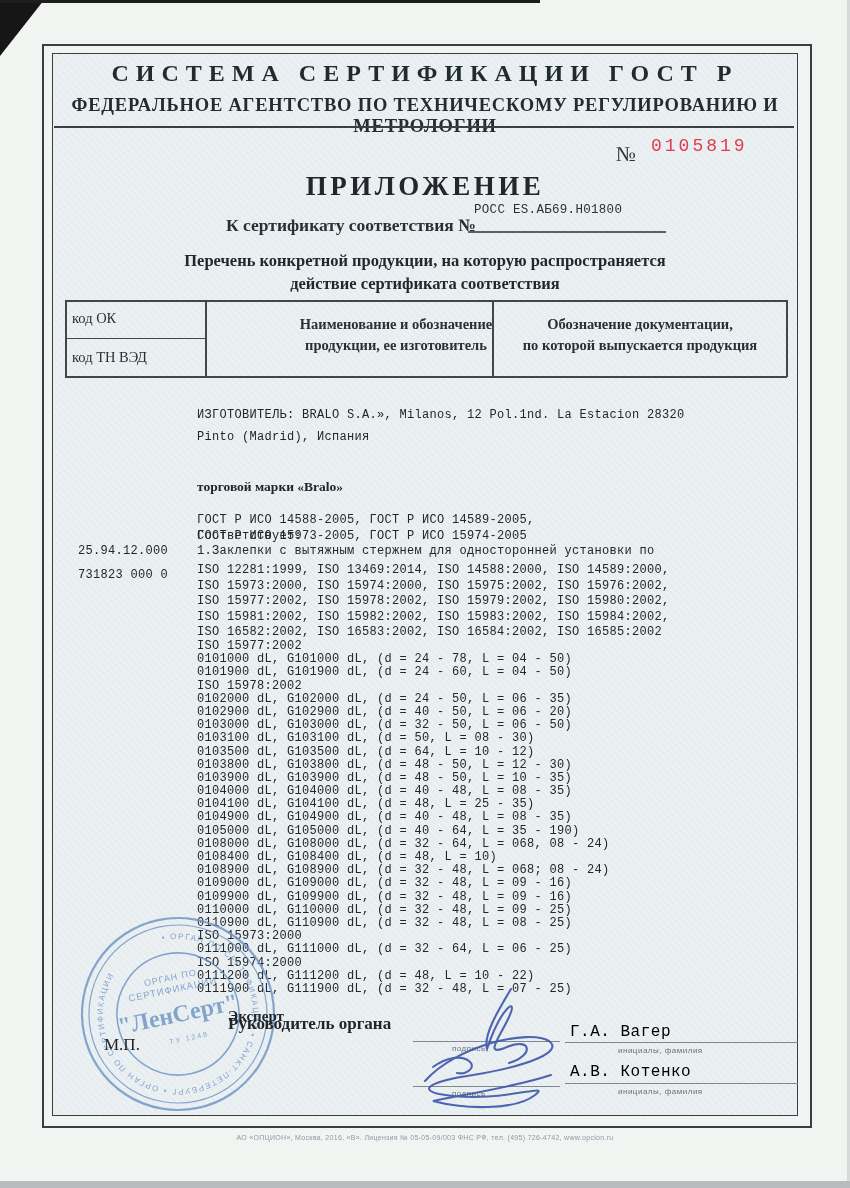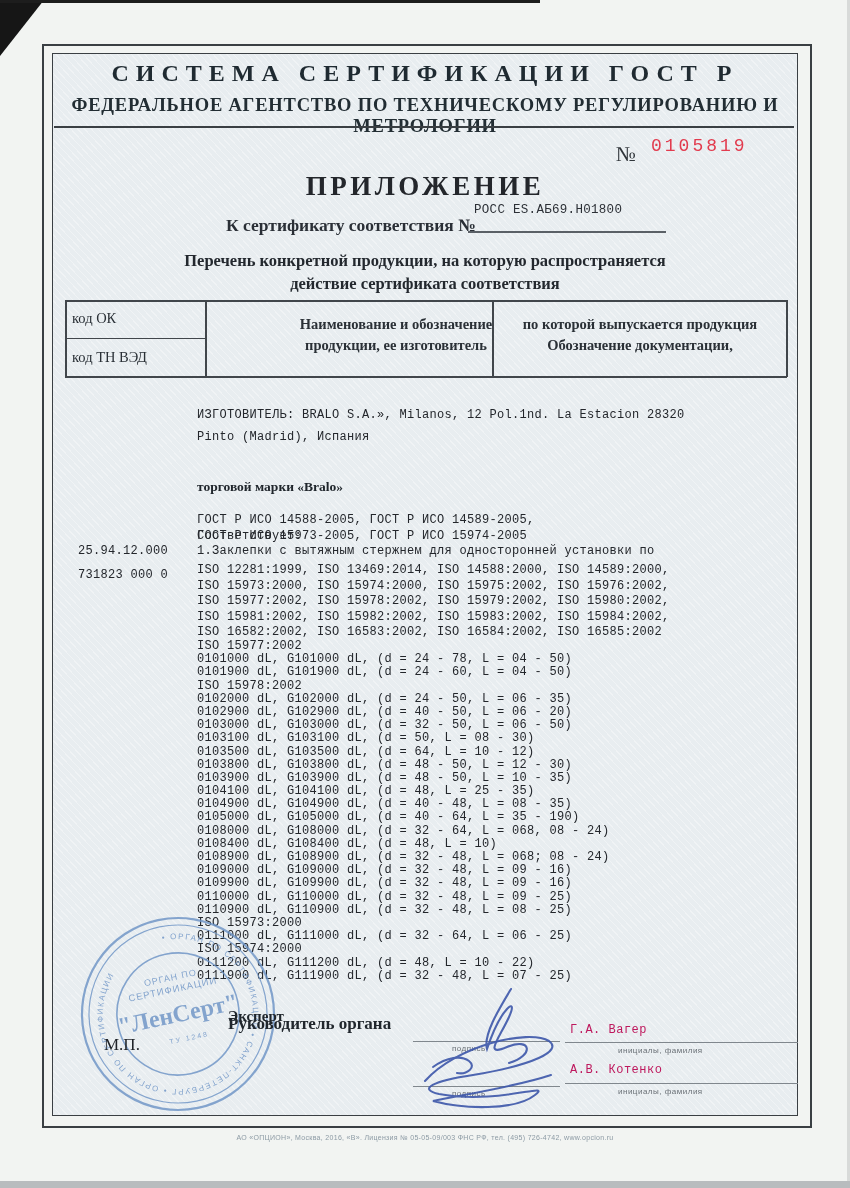--- a/index.html
+++ b/index.html
@@ -77,21 +77,21 @@
   .sig-line{position:absolute;height:1px;background:#80878d;}
   .sl1{left:413px;top:1041px;width:147px;}
   .sl2{left:413px;top:1086px;width:147px;}
   .nl1{left:565px;top:1042px;width:233px;}
   .nl2{left:565px;top:1083px;width:233px;}
   .caption{position:absolute;font-family:"Liberation Sans", sans-serif;font-size:8px;color:#6a7076;letter-spacing:.5px;}
   .cap-p1{left:452px;top:1044px;}
   .cap-p2{left:452px;top:1089px;}
   .cap-n1{left:618px;top:1046px;}
   .cap-n2{left:618px;top:1087px;}
-  .name{position:absolute;font-family:"Liberation Mono", monospace;font-size:12px;letter-spacing:.5px;color:#be185d;white-space:pre;}
+  .name{position:absolute;font-family:"Liberation Mono", monospace;font-size:16px;letter-spacing:.5px;color:#000000;white-space:pre;}
   .name1{left:570px;top:1023px;}
   .name2{left:570px;top:1063px;}
   .mp-label{position:absolute;left:104px;top:1035px;font-size:17px;color:#1e2227;}
 
   .stamp-svg{position:absolute;left:66px;top:912px;opacity:.82;}
   .ink-svg{position:absolute;left:403px;top:983px;}
 
   .footer{position:absolute;left:60px;top:1134px;width:730px;text-align:center;
     font-family:"Liberation Sans", sans-serif;font-size:7px;letter-spacing:.3px;color:#8c9aa4;}
 </style>
@@ -130,22 +130,22 @@
   <div class="tline t-v1"></div>
   <div class="tline t-v2"></div>
   <div class="tline t-split"></div>
   <div class="th-code1">код ОК</div>
   <div class="th-code2">код ТН ВЭД</div>
   <div class="th-col2">
     <div>Наименование и обозначение</div>
     <div>продукции, ее изготовитель</div>
   </div>
   <div class="th-col3">
+    <div>Обозначение документации,</div>
     <div>по которой выпускается продукция</div>
-    <div>Обозначение документации,</div>
   </div>
 
   <div class="mono man1">ИЗГОТОВИТЕЛЬ: BRALO S.A.», Milanos, 12 Pol.1nd. La Estacion 28320</div>
   <div class="mono man2">Pinto (Madrid), Испания</div>
   <div class="prod-bold prod2">торговой марки «Bralo»</div>
   <div class="mono conform">Соответствует:</div>
   <div class="mono gost1">ГОСТ Р ИСО 14588-2005, ГОСТ Р ИСО 14589-2005,</div>
   <div class="mono gost2">ГОСТ Р ИСО 15973-2005, ГОСТ Р ИСО 15974-2005</div>
   <div class="mono code-ok">25.94.12.000</div>
   <div class="mono item-head">1.Заклепки с вытяжным стержнем для односторонней установки по</div>
@@ -162,20 +162,21 @@
       <div class="mono-line">0101000 dL, G101000 dL, (d = 24 - 78, L = 04 - 50)</div>
       <div class="mono-line">0101900 dL, G101900 dL, (d = 24 - 60, L = 04 - 50)</div>
       <div class="mono-line">ISO 15978:2002</div>
       <div class="mono-line">0102000 dL, G102000 dL, (d = 24 - 50, L = 06 - 35)</div>
       <div class="mono-line">0102900 dL, G102900 dL, (d = 40 - 50, L = 06 - 20)</div>
       <div class="mono-line">0103000 dL, G103000 dL, (d = 32 - 50, L = 06 - 50)</div>
       <div class="mono-line">0103100 dL, G103100 dL, (d = 50, L = 08 - 30)</div>
       <div class="mono-line">0103500 dL, G103500 dL, (d = 64, L = 10 - 12)</div>
       <div class="mono-line">0103800 dL, G103800 dL, (d = 48 - 50, L = 12 - 30)</div>
       <div class="mono-line">0103900 dL, G103900 dL, (d = 48 - 50, L = 10 - 35)</div>
+      <div class="mono-line">0104000 dL, G104000 dL, (d = 40 - 48, L = 08 - 35)</div>
       <div class="mono-line">0104100 dL, G104100 dL, (d = 48, L = 25 - 35)</div>
       <div class="mono-line">0104900 dL, G104900 dL, (d = 40 - 48, L = 08 - 35)</div>
       <div class="mono-line">0105000 dL, G105000 dL, (d = 40 - 64, L = 35 - 190)</div>
       <div class="mono-line">0108000 dL, G108000 dL, (d = 32 - 64, L = 068, 08 - 24)</div>
       <div class="mono-line">0108400 dL, G108400 dL, (d = 48, L = 10)</div>
       <div class="mono-line">0108900 dL, G108900 dL, (d = 32 - 48, L = 068; 08 - 24)</div>
       <div class="mono-line">0109000 dL, G109000 dL, (d = 32 - 48, L = 09 - 16)</div>
       <div class="mono-line">0109900 dL, G109900 dL, (d = 32 - 48, L = 09 - 16)</div>
       <div class="mono-line">0110000 dL, G110000 dL, (d = 32 - 48, L = 09 - 25)</div>
       <div class="mono-line">0110900 dL, G110900 dL, (d = 32 - 48, L = 08 - 25)</div>

